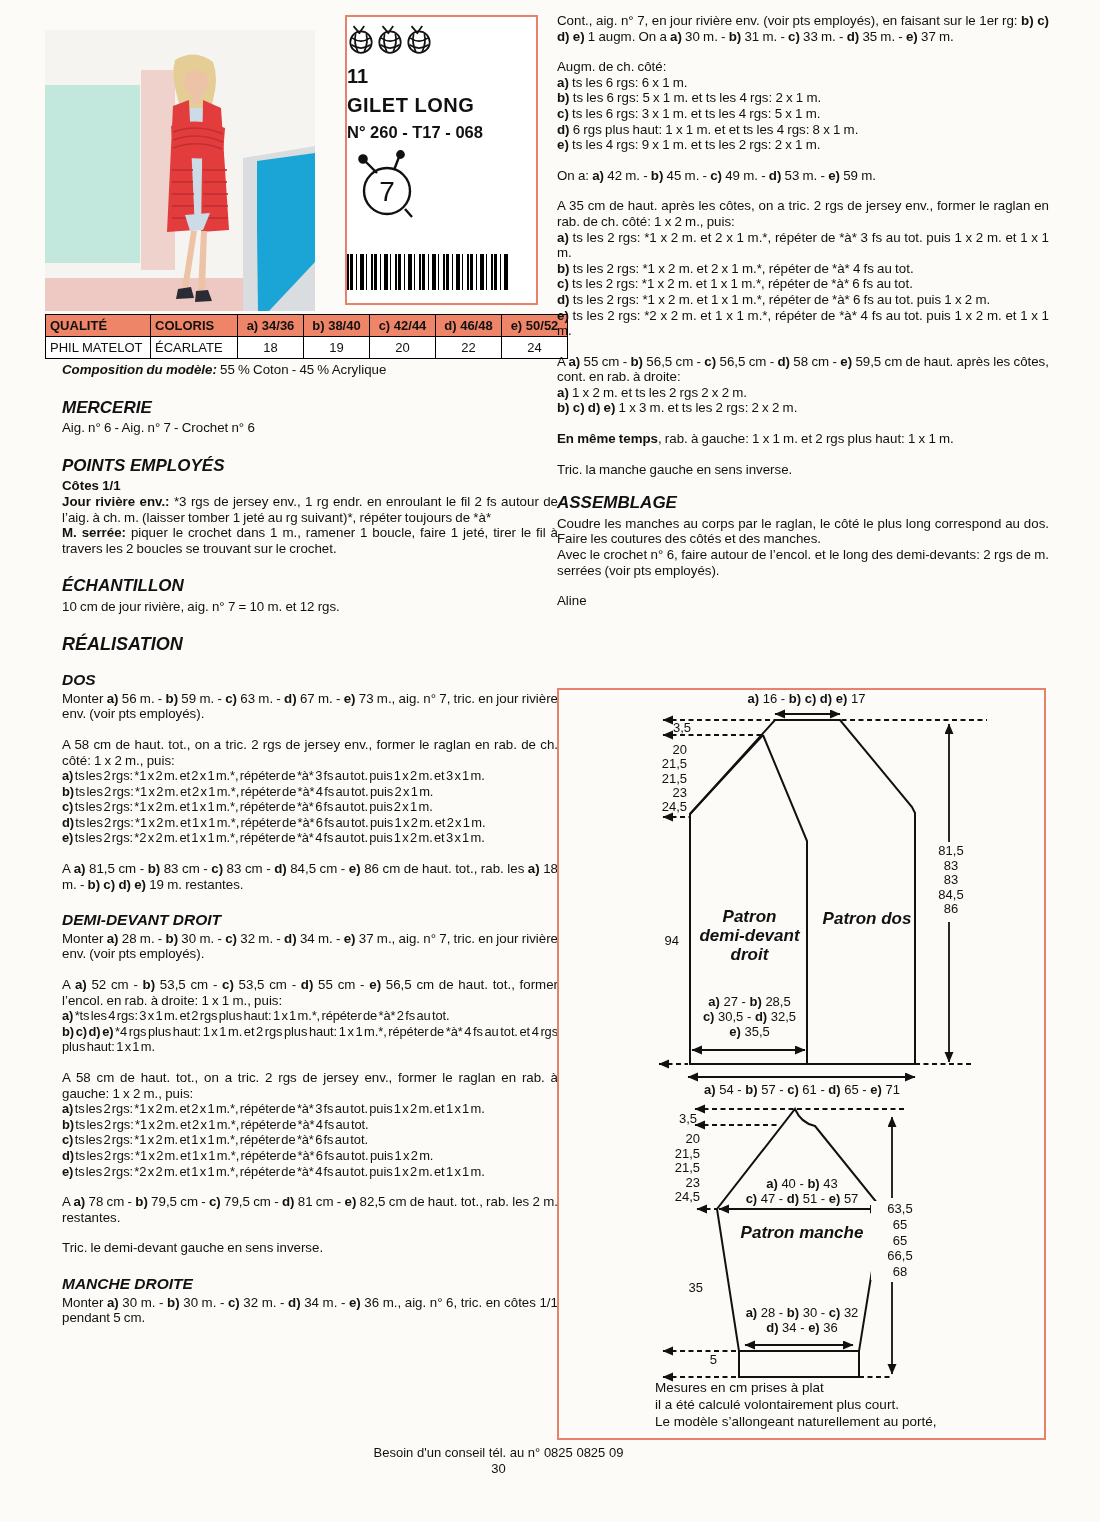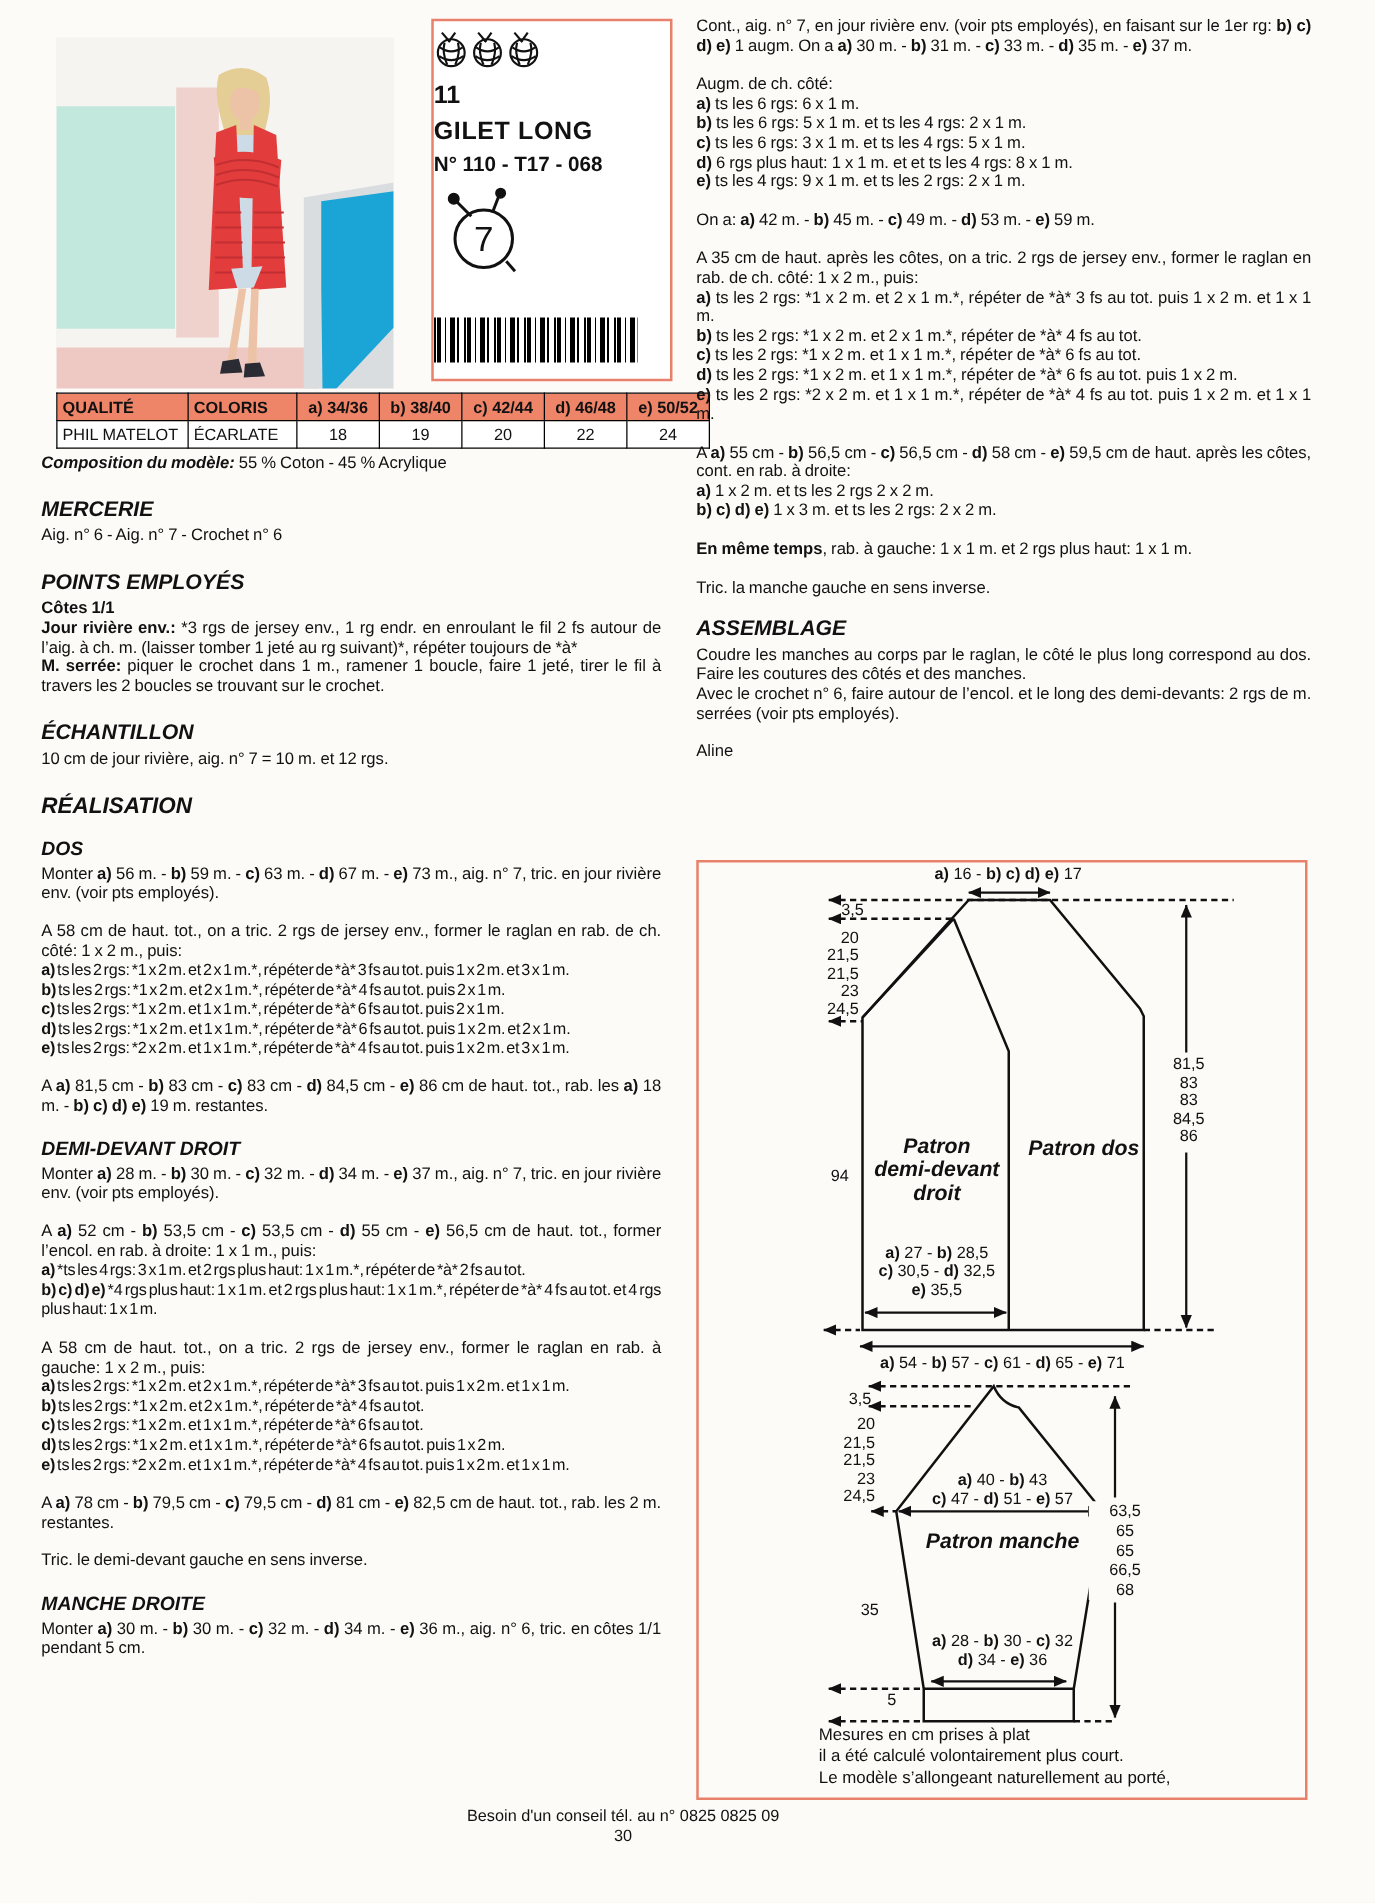--- a/index.html
+++ b/index.html
@@ -1,19 +1,19 @@
 <!DOCTYPE html>
 <html style="--accent: #e8816a; --table-head: #ee8468; --coat-red: #e23c3c; --coat-dark: #c22f33; --panel-cyan: #1ba4d6; --panel-mint: #c2e8de; --floor-pink: #eec9c4; --panel-gray: #d9dde0; --dress-blue: #ccdbe6; --hair: #e5ce95; --skin: #ecc3a6;"><head>
 <meta charset="utf-8">
 <style>
   html,body{margin:0;padding:0;}
   body{background:#e9e9e9;}
   .page{position:relative;width:1100px;height:1522px;background:#fcfbf8;color:#111;
         font-family:"Liberation Sans","DejaVu Sans",sans-serif;font-size:13.3px;line-height:15.6px;overflow:hidden;}
-  .col-left{position:absolute;left:33px;top:362px;width:496px;}
+  .col-left{position:absolute;left:62px;top:362px;width:496px;}
   .col-right{position:absolute;left:557px;top:13px;width:492px;}
   p{margin:0 0 15px 0;text-align:justify;word-spacing:-0.5px;}
   p.nojust{text-align:left;}
   .tight{font-size:12.9px;word-spacing:-2.1px;letter-spacing:-0.1px;margin:0;}
   .lines p{margin:0;}
   .lines{margin-bottom:15px;}
   h2{font-style:italic;font-weight:bold;font-size:17px;margin:22px 0 5px 0;letter-spacing:0;}
   h3{font-style:italic;font-weight:bold;font-size:15.5px;margin:20px 0 3px 0;}
   b.ital{font-style:italic;}
   
@@ -122,21 +122,21 @@
             <circle cx="13" cy="16" r="10"></circle>
             <path d="M4.5,12 Q13,18 21.5,12"></path>
             <path d="M4,18.5 Q13,24.5 22,18.5"></path>
             <path d="M8,8.5 Q6,16 10,25"></path>
             <path d="M18,8.5 Q20,16 16,25"></path>
           </g>
         </svg>
     </div>
     <div class="num">11</div>
     <div class="title">GILET LONG</div>
-    <div class="ref">N° 110 - T17 - 068</div>
+    <div class="ref">N° 260 - T17 - 068</div>
     <svg width="80" height="72" viewBox="0 0 80 72" style="margin-top:8px">
       <g stroke="#111" fill="none" stroke-width="2.4">
         <circle cx="40" cy="42" r="23"></circle>
         <line x1="18" y1="12" x2="30" y2="24"></line>
           <circle cx="16" cy="10" r="3.6" fill="#111"></circle>
         <line x1="52" y1="8" x2="47" y2="21"></line>
           <circle cx="53.5" cy="5.5" r="3.2" fill="#111"></circle>
         <line x1="58" y1="60" x2="65" y2="68"></line>
       </g>
       <text x="40" y="52" font-size="28" font-family="Liberation Sans, sans-serif" text-anchor="middle" fill="#111">7</text>

